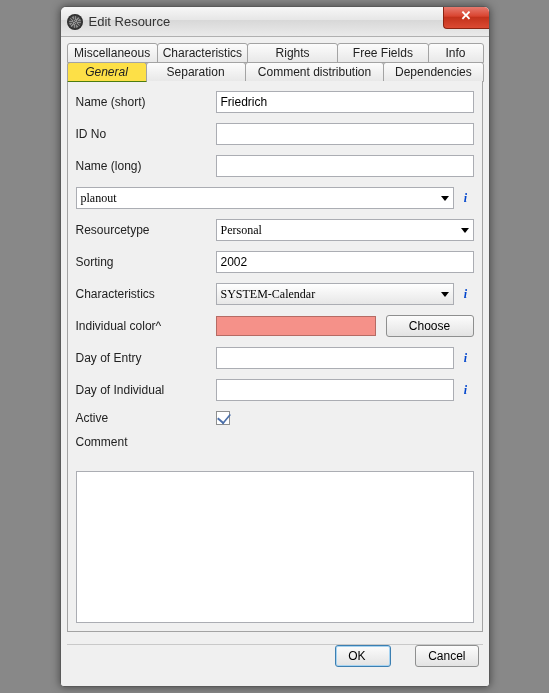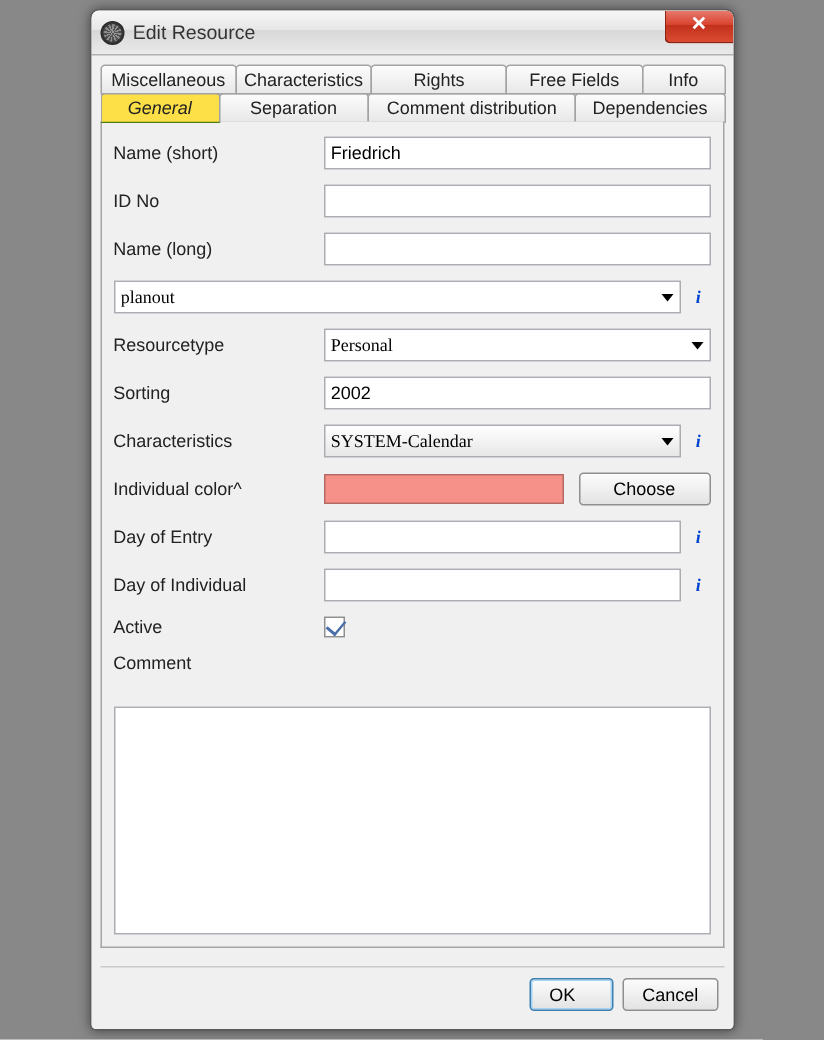--- a/index.html
+++ b/index.html
@@ -141,21 +141,21 @@
   }
   .comment-box {
     flex:1; min-height:140px;
     border:1px solid #abadb3; background:#fff;
     margin-top:2px;
   }
   .button-bar {
     height: 36px;
     border-top: 1px solid #c9c9c9;
     margin-top: 12px;
-    display:flex; justify-content:flex-end; align-items:center; gap:6px;
+    display:flex; justify-content:flex-end; gap:24px;
     padding: 0 4px;
   }
   .dlg-btn {
     min-width: 56px; height: 22px; padding: 0 12px;
     background: linear-gradient(to bottom, #fcfcfc, #e3e3e3);
     border: 1px solid #8e8f8f; border-radius: 3px;
     line-height:20px;
     cursor: default;
   }
   .dlg-btn.default {

